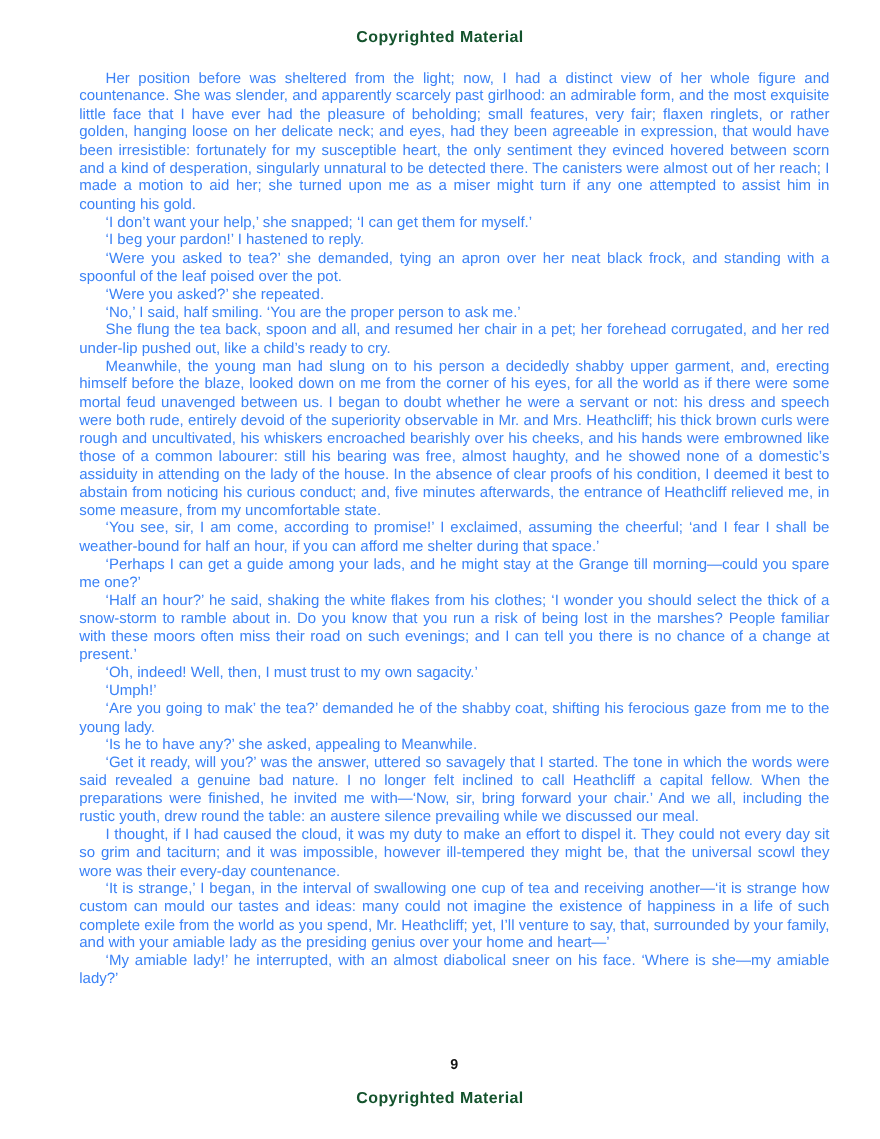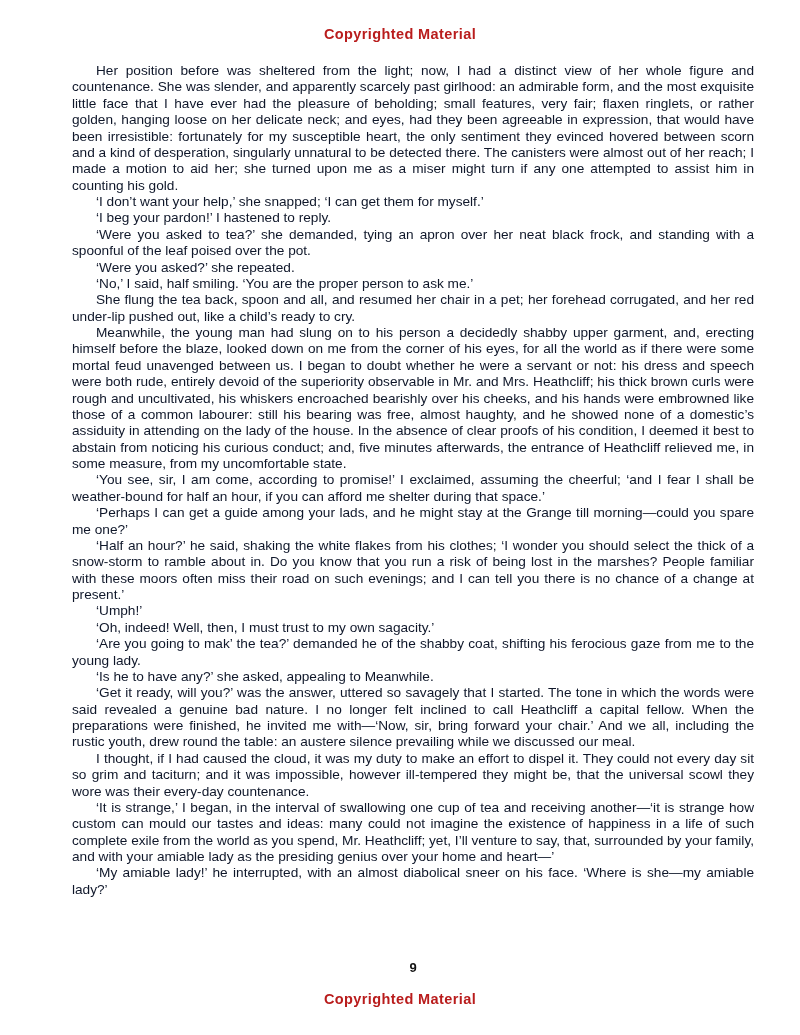--- a/index.html
+++ b/index.html
@@ -13,35 +13,35 @@
     height: 1035px;
     background: #ffffff;
     font-family: "Liberation Sans", sans-serif;
     overflow: hidden;
   }
   .notice {
     position: absolute;
     left: 0;
     width: 100%;
     text-align: center;
-    color: #b91c1c;
+    color: #14532d;
     font-weight: bold;
     font-size: 14.5px;
     letter-spacing: 0.4px;
   }
   .notice-top { top: 26px; }
   .notice-bottom { top: 991px; }
   .body-text {
     position: absolute;
     left: 72px;
     top: 63px;
     width: 682px;
     font-size: 13.65px;
     line-height: 16.38px;
-    color: #0f172a;
+    color: #3b82f6;
     text-align: justify;
   }
   .body-text p {
     margin: 0;
     padding: 0;
     text-indent: 24px;
   }
   .page-number {
     position: absolute;
     left: 72px;
@@ -65,22 +65,22 @@
       <p>‘I don’t want your help,’ she snapped; ‘I can get them for myself.’</p>
       <p>‘I beg your pardon!’ I hastened to reply.</p>
       <p>‘Were you asked to tea?’ she demanded, tying an apron over her neat black frock, and standing with a spoonful of the leaf poised over the pot.</p>
       <p>‘Were you asked?’ she repeated.</p>
       <p>‘No,’ I said, half smiling. ‘You are the proper person to ask me.’</p>
       <p>She flung the tea back, spoon and all, and resumed her chair in a pet; her forehead corrugated, and her red under-lip pushed out, like a child’s ready to cry.</p>
       <p>Meanwhile, the young man had slung on to his person a decidedly shabby upper garment, and, erecting himself before the blaze, looked down on me from the corner of his eyes, for all the world as if there were some mortal feud unavenged between us. I began to doubt whether he were a servant or not: his dress and speech were both rude, entirely devoid of the superiority observable in Mr. and Mrs. Heathcliff; his thick brown curls were rough and uncultivated, his whiskers encroached bearishly over his cheeks, and his hands were embrowned like those of a common labourer: still his bearing was free, almost haughty, and he showed none of a domestic’s assiduity in attending on the lady of the house. In the absence of clear proofs of his condition, I deemed it best to abstain from noticing his curious conduct; and, five minutes afterwards, the entrance of Heathcliff relieved me, in some measure, from my uncomfortable state.</p>
       <p>‘You see, sir, I am come, according to promise!’ I exclaimed, assuming the cheerful; ‘and I fear I shall be weather-bound for half an hour, if you can afford me shelter during that space.’</p>
       <p>‘Perhaps I can get a guide among your lads, and he might stay at the Grange till morning—could you spare me one?’</p>
       <p>‘Half an hour?’ he said, shaking the white flakes from his clothes; ‘I wonder you should select the thick of a snow-storm to ramble about in. Do you know that you run a risk of being lost in the marshes? People familiar with these moors often miss their road on such evenings; and I can tell you there is no chance of a change at present.’</p>
+      <p>‘Oh, indeed! Well, then, I must trust to my own sagacity.’</p>
       <p>‘Umph!’</p>
-      <p>‘Oh, indeed! Well, then, I must trust to my own sagacity.’</p>
       <p>‘Are you going to mak’ the tea?’ demanded he of the shabby coat, shifting his ferocious gaze from me to the young lady.</p>
       <p>‘Is he to have any?’ she asked, appealing to Meanwhile.</p>
       <p>‘Get it ready, will you?’ was the answer, uttered so savagely that I started. The tone in which the words were said revealed a genuine bad nature. I no longer felt inclined to call Heathcliff a capital fellow. When the preparations were finished, he invited me with—‘Now, sir, bring forward your chair.’ And we all, including the rustic youth, drew round the table: an austere silence prevailing while we discussed our meal.</p>
       <p>I thought, if I had caused the cloud, it was my duty to make an effort to dispel it. They could not every day sit so grim and taciturn; and it was impossible, however ill-tempered they might be, that the universal scowl they wore was their every-day countenance.</p>
       <p>‘It is strange,’ I began, in the interval of swallowing one cup of tea and receiving another—‘it is strange how custom can mould our tastes and ideas: many could not imagine the existence of happiness in a life of such complete exile from the world as you spend, Mr. Heathcliff; yet, I’ll venture to say, that, surrounded by your family, and with your amiable lady as the presiding genius over your home and heart—’</p>
       <p>‘My amiable lady!’ he interrupted, with an almost diabolical sneer on his face. ‘Where is she—my amiable lady?’</p>
     </div>
 
   <div class="page-number">9</div>
 

